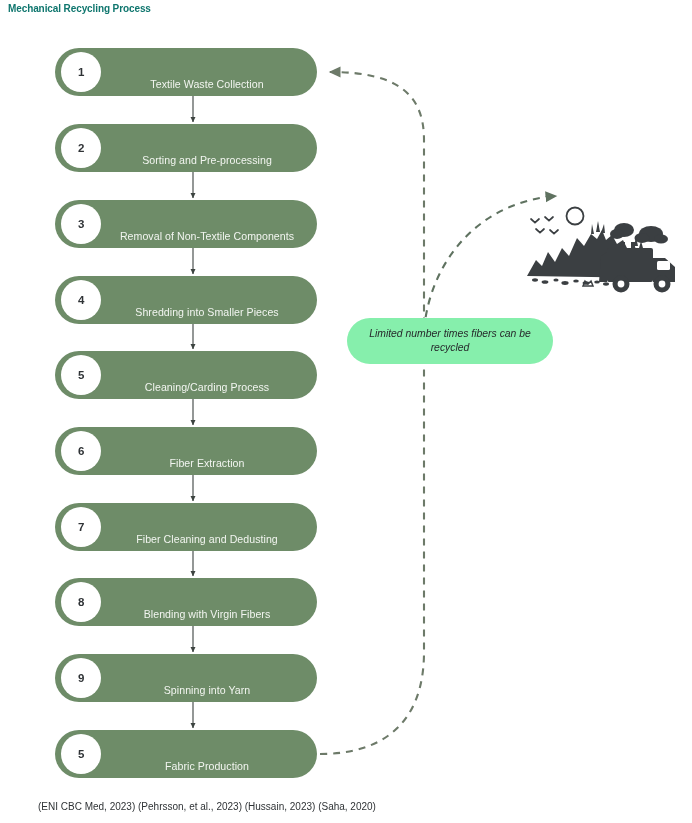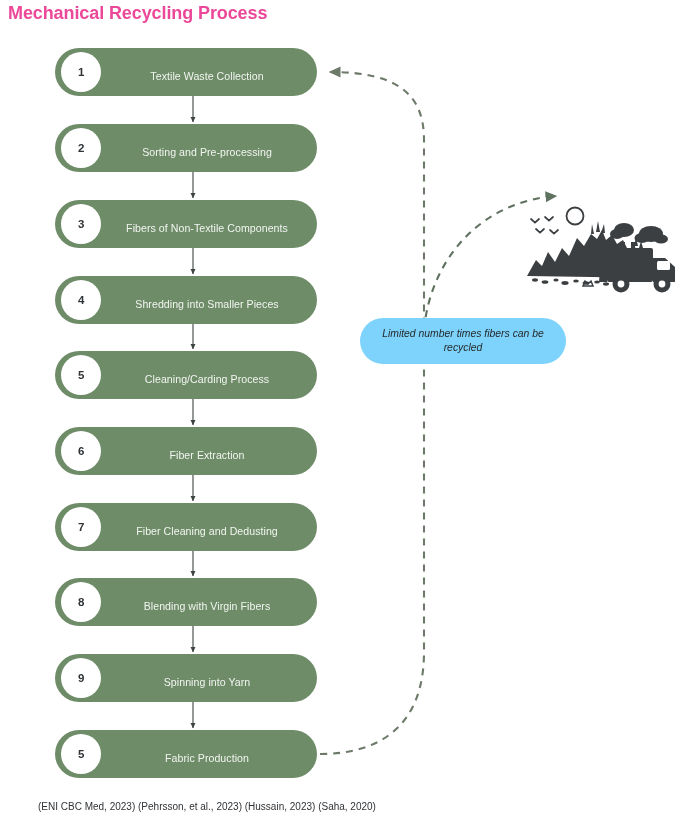--- a/index.html
+++ b/index.html
@@ -13,24 +13,24 @@
     position: relative;
     overflow: hidden;
     font-family: "Liberation Sans", sans-serif;
     color: #2f3336;
   }
 
   #diagram-title {
     position: absolute;
     left: 8px;
     top: 3px;
-    font-size: 18px;
+    font-size: 10px;
     font-weight: bold;
     letter-spacing: -0.1px;
-    color: #ec4899;
+    color: #0f766e;
     white-space: nowrap;
   }
 
   #flow-canvas {
     position: absolute;
     left: 0;
     top: 0;
     width: 692px;
     height: 823px;
   }
@@ -67,40 +67,40 @@
     font-size: 11.5px;
     font-weight: bold;
     color: #2f3336;
     letter-spacing: -0.2px;
   }
 
   .step-label {
     position: absolute;
     left: 50px;
     right: 8px;
-    top: 0;
+    top: 8px;
     height: 56px;
     display: flex;
     align-items: center;
     justify-content: center;
     text-align: left;
     font-size: 10.6px;
     line-height: 14px;
     color: #f2f5f0;
     letter-spacing: 0.05px;
   }
 
   #callout-note {
     position: absolute;
-    left: 360px;
+    left: 347px;
     top: 318px;
     width: 206px;
     height: 46px;
     border-radius: 23px;
-    background: #7dd3fc;
+    background: #86efac;
     display: flex;
     align-items: center;
     justify-content: center;
     text-align: center;
     font-size: 10.4px;
     line-height: 14.5px;
     font-style: italic;
     color: #26292b;
     box-sizing: border-box;
     padding: 0 14px;
@@ -165,21 +165,21 @@
     <div class="step-label">Textile Waste Collection</div>
   </div>
 
   <div class="step-pill" style="top:124px">
     <div class="step-badge">2</div>
     <div class="step-label">Sorting and Pre-processing</div>
   </div>
 
   <div class="step-pill" style="top:200px">
     <div class="step-badge">3</div>
-    <div class="step-label">Fibers of Non-Textile Components</div>
+    <div class="step-label">Removal of Non-Textile Components</div>
   </div>
 
   <div class="step-pill" style="top:276px">
     <div class="step-badge">4</div>
     <div class="step-label">Shredding into Smaller Pieces</div>
   </div>
 
   <div class="step-pill" style="top:351px">
     <div class="step-badge">5</div>
     <div class="step-label">Cleaning/Carding Process</div>

